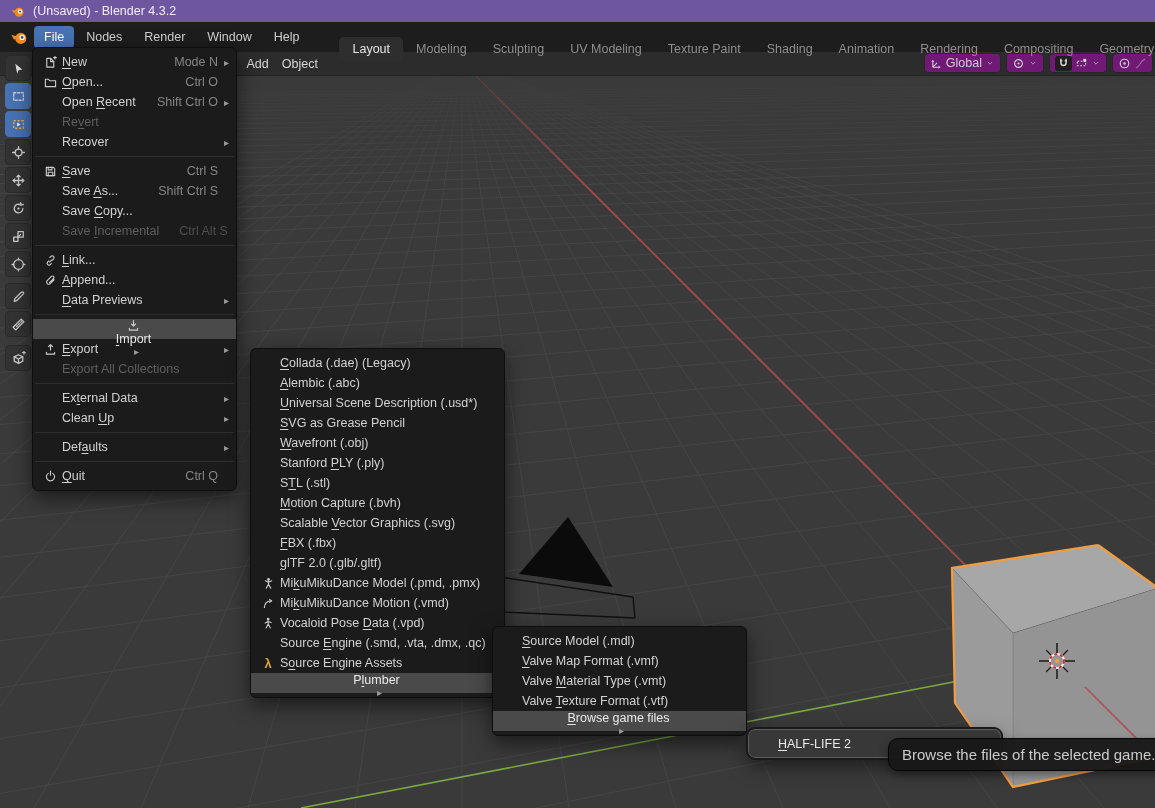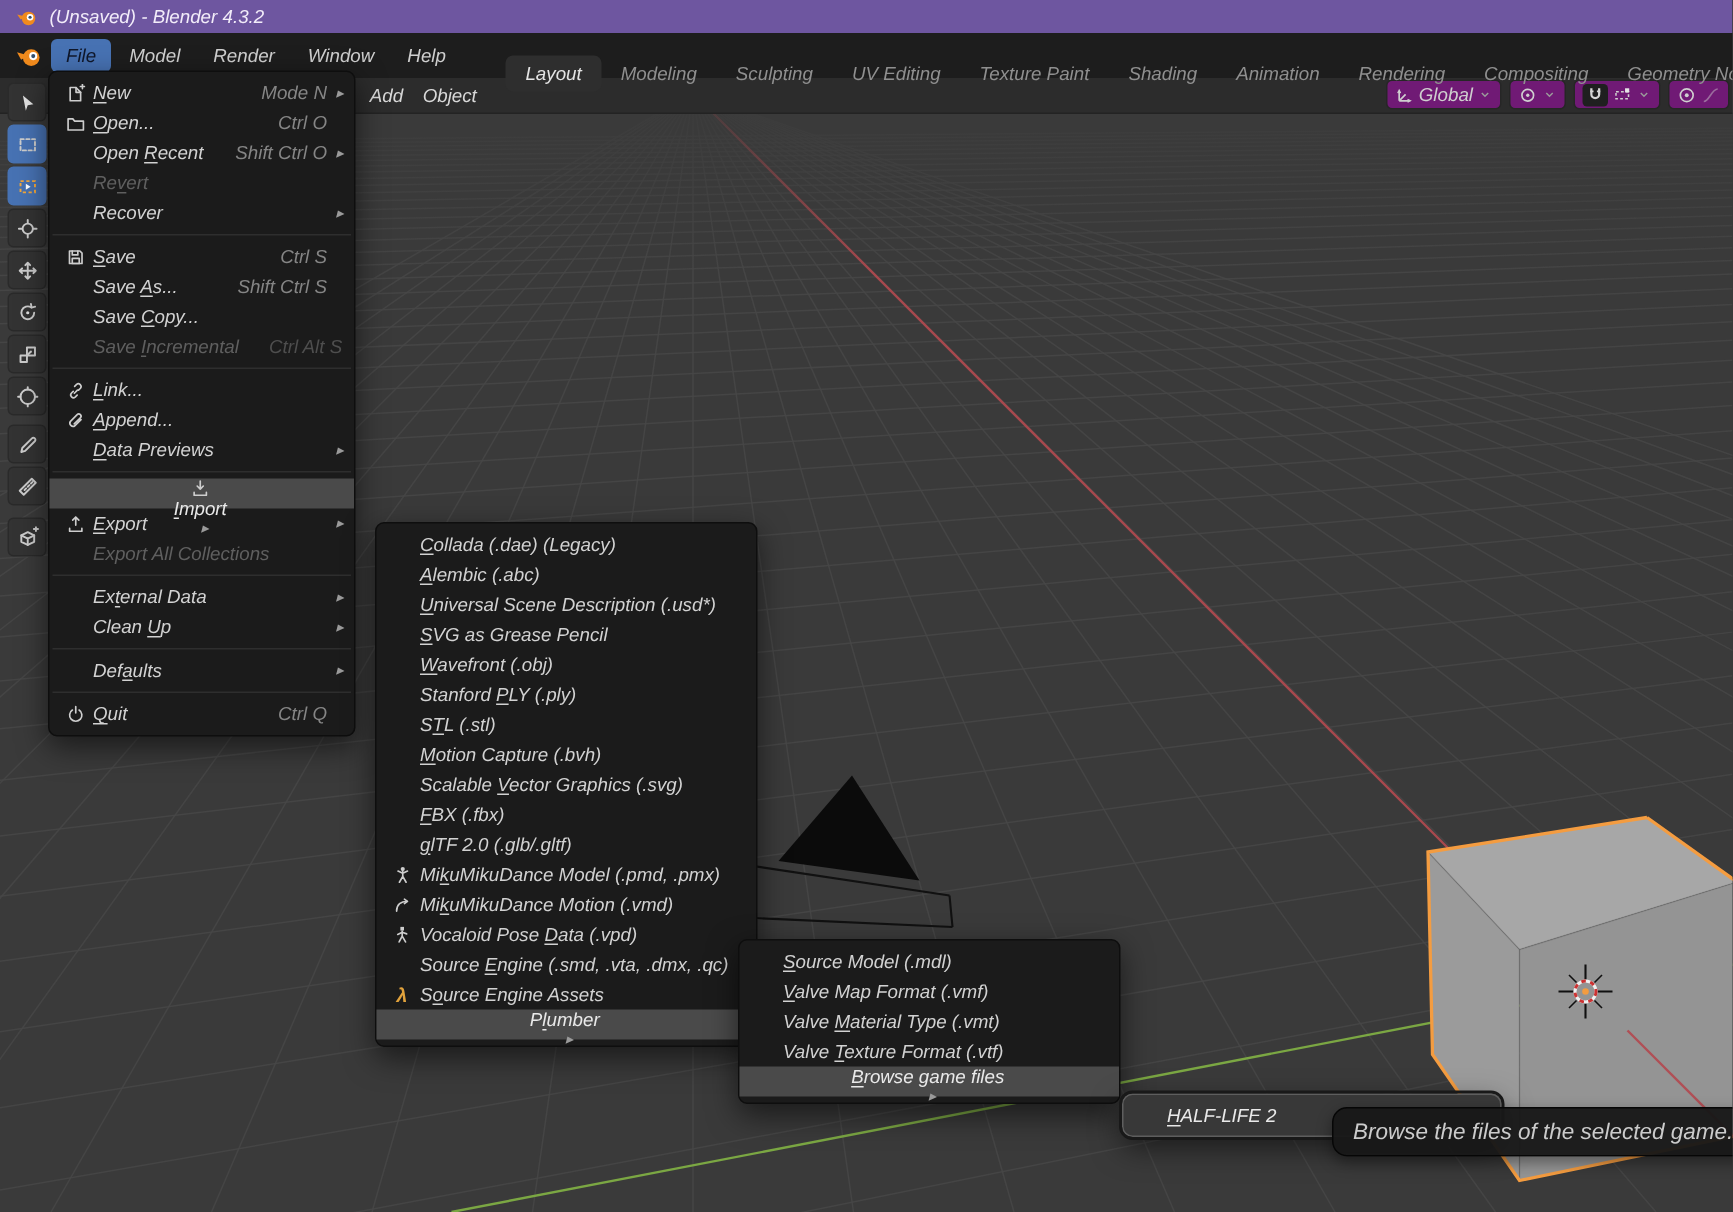--- a/index.html
+++ b/index.html
@@ -1,31 +1,31 @@
 <!DOCTYPE html>
 <html><head>
 <meta charset="utf-8">
 <style>
   * { margin:0; padding:0; box-sizing:border-box; }
   html,body { width:1155px; height:808px; overflow:hidden; background:#3a3a3a;
               font-family:"Liberation Sans", sans-serif; }
-  #stage { position:relative; width:1051px; height:808px;font-style:italic; }
+  #stage { position:relative; width:1051px; height:808px; }
 
   
   #vp { position:absolute; left:0; top:0; z-index:0; }
 
   
   .titlebar { position:absolute; left:0; top:0; width:1155px; height:22px;
               background:#6e56a0; display:flex; align-items:center; z-index:10;
               color:#f2ecf9; font-size:12.5px; gap:8px; padding-left:10px; }
   .menubar  { position:absolute; left:0; top:22px; width:1155px; height:30px;
               background:#1d1d1d; display:flex; align-items:center; z-index:10;
               font-size:12.5px; color:#cfcfcf; padding-left:8px; }
   .mb-item  { padding:4px 10px; border-radius:4px; margin-right:2px; cursor:default; }
-  .mb-item.active { background:#4772b3; color:#0f172a; }
+  .mb-item.active { background:#4772b3; color:#ffffff; }
   .tabs { display:flex; align-items:center; margin-left:28px; color:#8f8f8f; }
   .tab  { padding:5px 13px; border-radius:5px; white-space:nowrap;margin-top:24px; }
   .tab.active { background:#2e2e2e; color:#e4e4e4; }
 
   .vheader { position:absolute; left:0; top:52px; width:1155px; height:24px;
              background:#2c2c2c; border-bottom:1px solid #232323; z-index:5;
              display:flex; align-items:center; font-size:12.5px; color:#d8d8d8; }
   .vh-left { display:flex; align-items:center; margin-left:38px; gap:0; }
   .vh-left .vh-menu { margin-right:13px; }
   .vh-mode { display:flex; align-items:center; gap:4px; margin-right:14px; color:#dcdcdc; }
@@ -207,26 +207,26 @@
 
   <div class="menubar">
     <span style="margin:0 6px 0 2px;">
       <svg class="gl" width="18" height="15" viewBox="0 0 20 16">
         <path d="M1.5 5 L10 7.5 L4.5 10.5 Z" fill="#f08a1d"></path>
         <circle cx="12" cy="9" r="6.2" fill="#f08a1d"></circle>
         <circle cx="13.5" cy="7.9" r="3" fill="#ffffff"></circle>
         <circle cx="13.5" cy="7.9" r="1.5" fill="#34506e"></circle>
       </svg>
     </span>
-    <span id="mb-items"><span class="mb-item active">File</span><span class="mb-item">Model</span><span class="mb-item">Render</span><span class="mb-item">Window</span><span class="mb-item">Help</span></span>
+    <span id="mb-items"><span class="mb-item active">File</span><span class="mb-item">Nodes</span><span class="mb-item">Render</span><span class="mb-item">Window</span><span class="mb-item">Help</span></span>
     <span class="tabs" id="ws-tabs">
         <span class="tab active">Layout</span>
         <span class="tab">Modeling</span>
         <span class="tab">Sculpting</span>
-        <span class="tab">UV Editing</span>
+        <span class="tab">UV Modeling</span>
         <span class="tab">Texture Paint</span>
         <span class="tab">Shading</span>
         <span class="tab">Animation</span>
         <span class="tab">Rendering</span>
         <span class="tab">Compositing</span>
         <span class="tab">Geometry Nodes</span>
       </span>
   </div>
 
   <div class="vheader">

